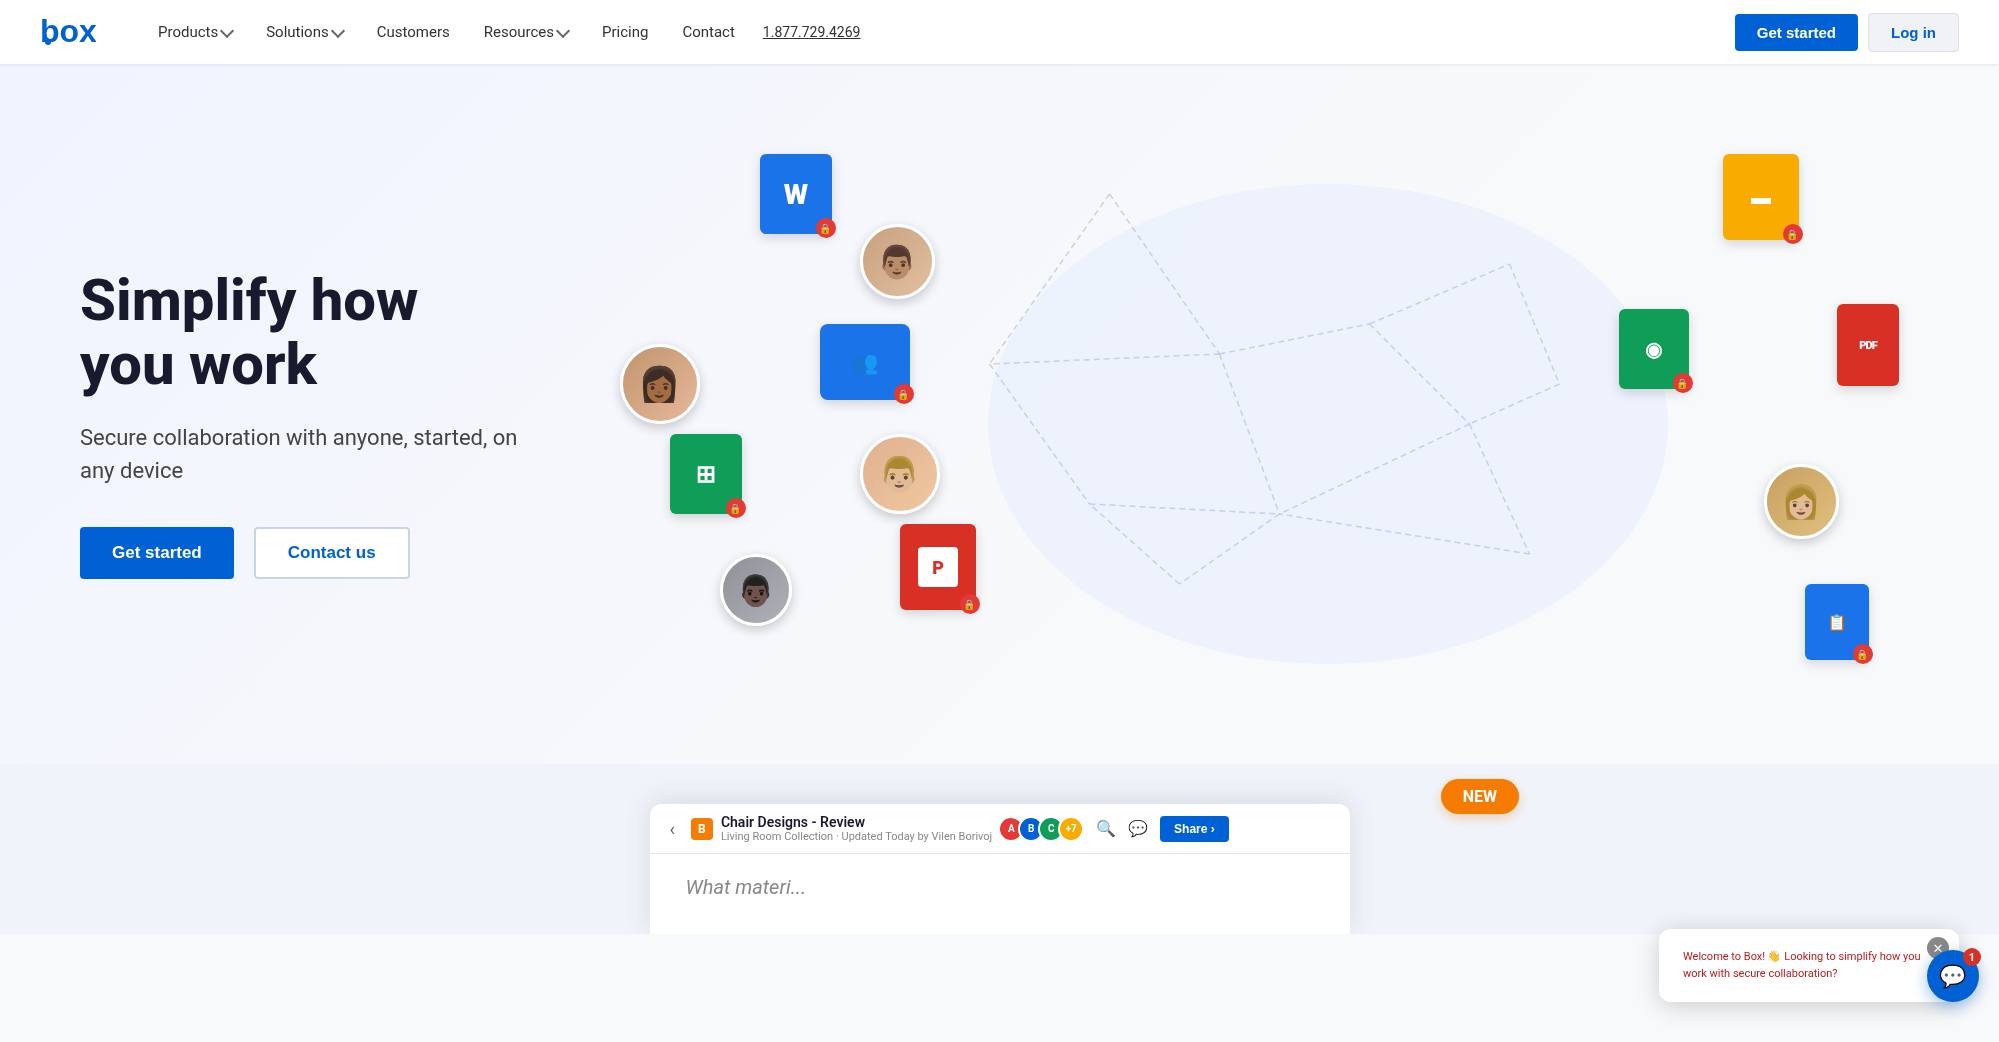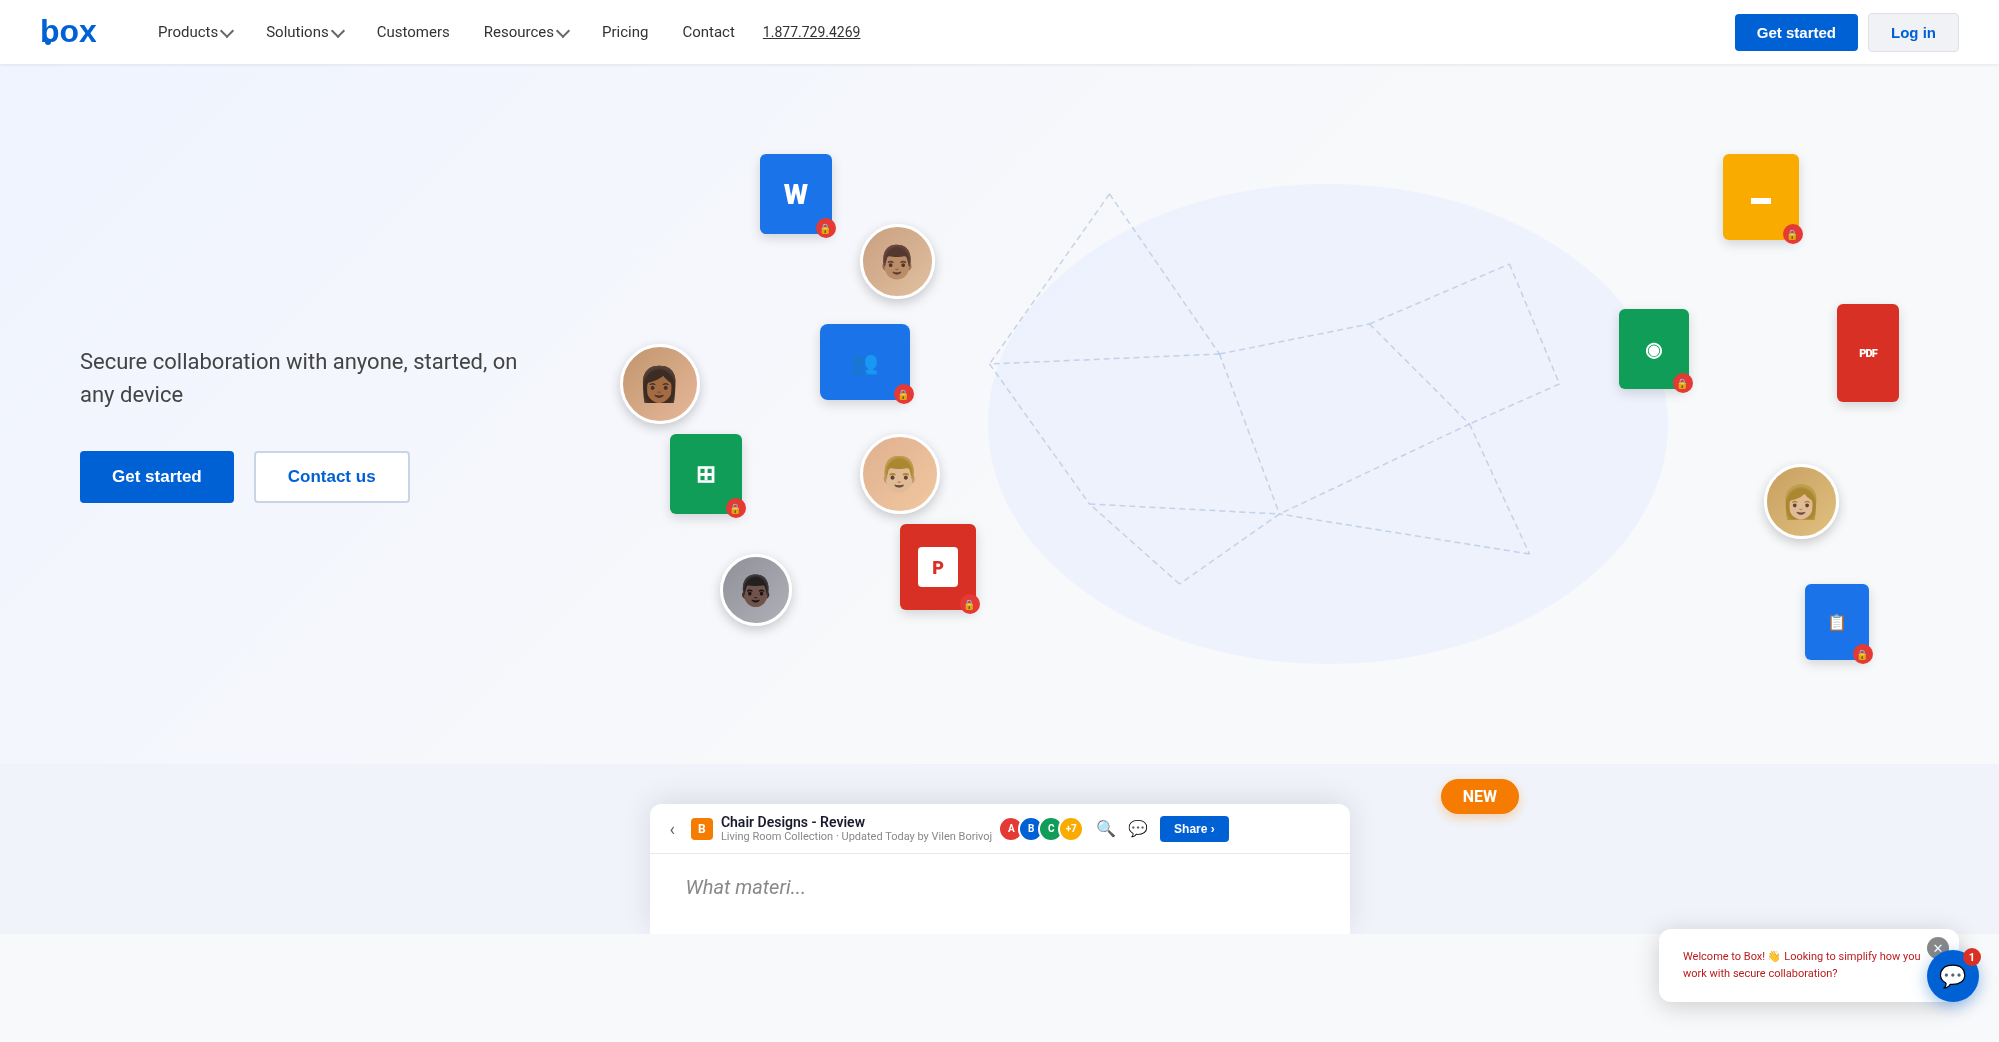--- a/index.html
+++ b/index.html
@@ -250,20 +250,24 @@
   </div>
 
   <div class="nav-actions">
     <button class="btn-get-started">Get started</button>
     <button class="btn-login">Log in</button>
   </div>
 </nav>
 
 <section class="hero">
   <div class="hero-left">
+    <h1 class="hero-title">
+      <span>Simplify how</span><br>
+      <span>you work</span>
+    </h1>
     <p class="hero-subtitle">Secure collaboration with anyone, started, on any device</p>
     <div class="hero-buttons">
       <button class="btn-hero-primary">Get started</button>
       <button class="btn-hero-secondary">Contact us</button>
     </div>
   </div>
 
   <div class="hero-right">
 
     <div class="cloud-bg"></div>
@@ -314,21 +318,21 @@
     <div class="file-icon" style="background:#0f9d58;top:185px;right:230px;width:70px;height:80px;">
       <span style="font-size:20px;">◉</span>
       <div class="lock-badge">🔒</div>
     </div>
 
     <div class="file-icon" style="background:#d93025;top:400px;left:300px;width:76px;height:86px;">
       <div style="background:#fff;color:#d93025;width:40px;height:40px;border-radius:4px;display:flex;align-items:center;justify-content:center;font-size:18px;font-weight:900;">P</div>
       <div class="lock-badge">🔒</div>
     </div>
 
-    <div class="file-icon" style="background:#d93025;top:180px;right:20px;width:62px;height:98px;">
+    <div class="file-icon" style="background:#d93025;top:180px;right:20px;width:62px;height:82px;">
       <span style="font-size:11px;font-weight:900;letter-spacing:-1px;">PDF</span>
     </div>
 
     <div class="file-icon" style="background:#1a73e8;top:460px;right:50px;width:64px;height:76px;">
       <span style="font-size:16px;">📋</span>
       <div class="lock-badge">🔒</div>
     </div>
 
     <div class="avatar-circle avatar-1" style="background: linear-gradient(135deg,#c0956d,#e8b89a);">
       <span style="font-size:34px;">👩🏾</span>

